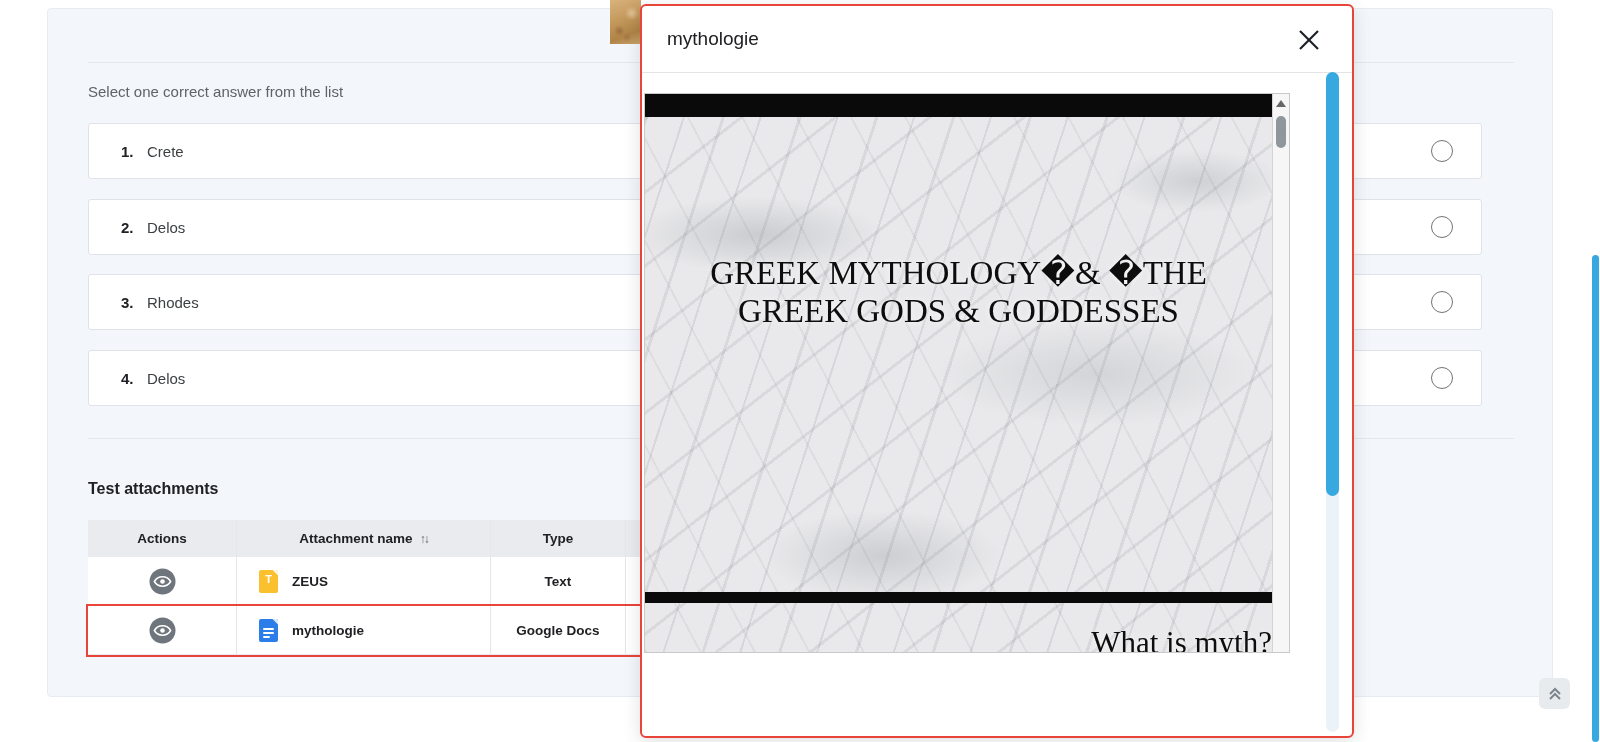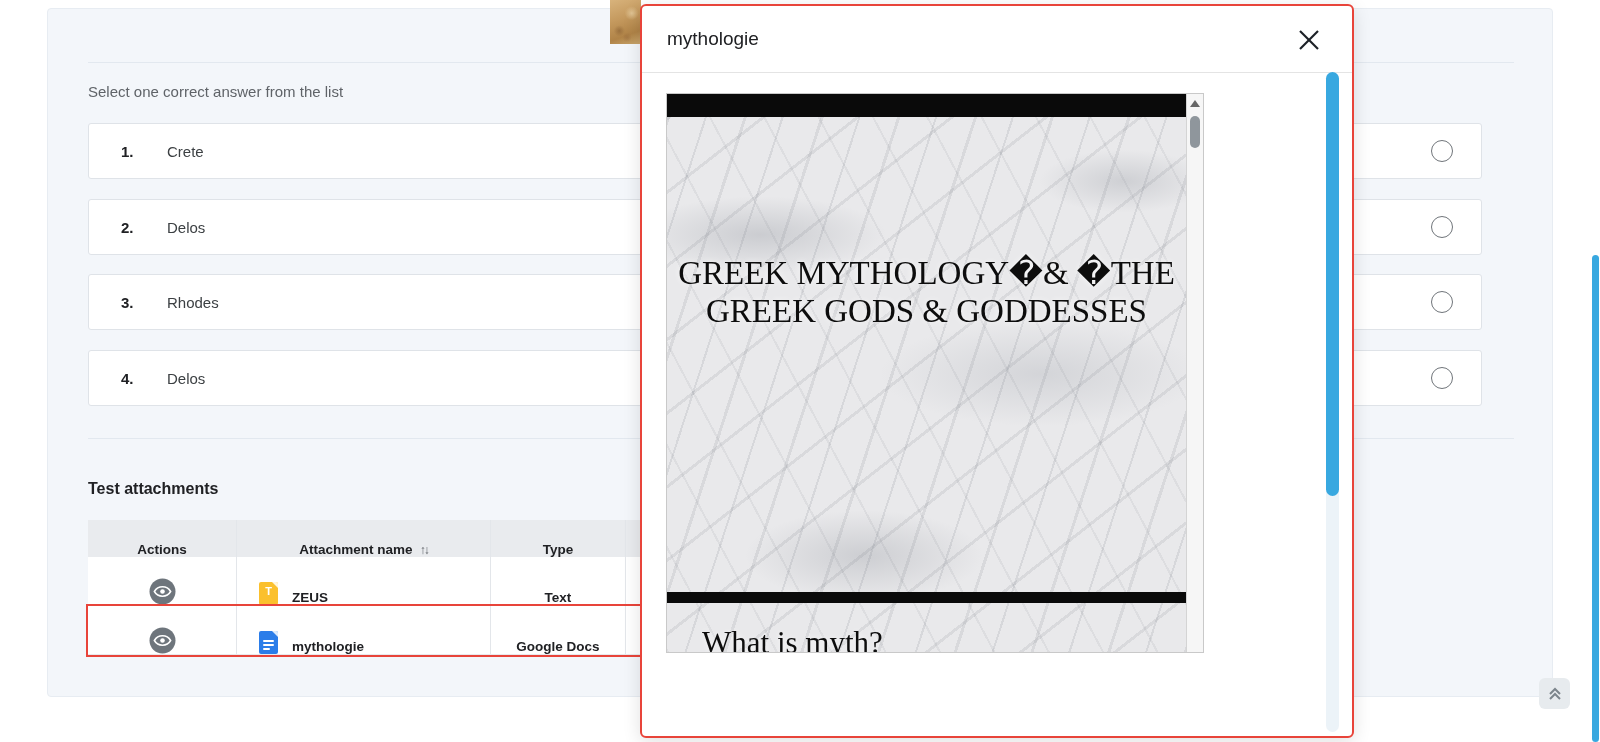--- a/index.html
+++ b/index.html
@@ -12,34 +12,34 @@
     background:#f3f6fa; border:1px solid #e7ecf2; border-radius:4px; }
   .divider { position:absolute; left:40px; width:1426px; height:1px; background:#e2e8ef; }
   .divider.d1 { top:53px; }
   .divider.d2 { top:429px; }
   .prompt { position:absolute; left:40px; top:74px; font-size:15px; color:#5f6368; }
 
   .option-row { position:absolute; left:40px; width:1394px; height:56px;
     background:#fff; border:1px solid #dfe3e8; border-radius:3px;
     display:flex; align-items:center; cursor:pointer; }
   .option-row .num { margin-left:32px; width:24px; font-size:15px; font-weight:700; color:#202124; }
-  .option-row .lbl { margin-left:22px; font-size:15px; color:#3c4043; }
+  .option-row .lbl { margin-left:2px; font-size:15px; color:#3c4043; }
   .option-row .radio { margin-left:auto; margin-right:28px; width:22px; height:22px;
     border:1.5px solid #70757a; border-radius:50%; background:#fff; }
 
   .attach-heading { position:absolute; left:40px; top:471px; font-size:16px;
     font-weight:700; color:#202124; }
 
   
   .attach-table { position:absolute; left:40px; top:511px; width:698px; }
   .t-row { display:grid; grid-template-columns:149px 254px 135px 160px; align-items:stretch; }
   .t-head { background:#e9ebee; height:37px; }
   .t-head .cell { font-size:13.5px; font-weight:700; color:#202124; }
   .t-body { background:#fff; height:49px; border-bottom:1px solid #e8eaed; }
-  .cell { display:flex; align-items:flex-end; justify-content:center;
+  .cell { display:flex; align-items:center; justify-content:center;
     border-right:1px solid #e3e6ea; position:relative; }
   .cell:last-child { border-right:none; }
   .cell.name { justify-content:flex-start; padding-left:22px; gap:14px; }
   .cell-text { font-size:13.5px; font-weight:700; color:#202124; }
   .sort-glyph { font-size:12px; color:#5f6368; margin-left:7px; letter-spacing:-2px; }
   .row-highlight { box-shadow:0 0 0 2px #e8443a; z-index:2; position:relative; }
 
   .eye-btn { width:27px; height:27px; border:none; background:transparent; cursor:pointer; }
 
   .file-icon { width:19px; height:23px; border-radius:2px; position:relative; flex:0 0 19px; }
@@ -65,21 +65,21 @@
   .modal { position:absolute; left:640px; top:4px; width:714px; height:734px;
     background:#fff; border:2px solid #e8443a; border-radius:6px; z-index:20;
     box-shadow:0 4px 18px rgba(0,0,0,.12); }
   .modal-header { position:absolute; left:0; top:0; width:100%; height:67px;
     border-bottom:1px solid #e4e4e4; }
   .modal-title { position:absolute; left:25px; top:22px; font-size:19px;
     font-weight:500; color:#202124; }
   .modal-close { position:absolute; right:30px; top:21px; width:26px; height:26px;
     background:transparent; border:none; cursor:pointer; padding:0; }
 
-  .doc-preview { position:absolute; left:24px; top:87px; width:538px; height:560px;
+  .doc-preview { position:absolute; left:2px; top:87px; width:646px; height:560px;
     border:1px solid #c9c9c9; background:#701a75; overflow:hidden; }
   .doc-topbar { position:absolute; left:0; top:0; right:17px; height:23px; background:#0a0a0a; }
   .doc-scrollcol { position:absolute; right:0; top:0; width:17px; height:100%;
     background:#f6f6f6; border-left:1px solid #d4d4d4; }
   .doc-scrollcol .up-arrow { position:absolute; top:6px; left:3px; width:0; height:0;
     border-left:5px solid transparent; border-right:5px solid transparent;
     border-bottom:7px solid #666; }
   .doc-scrollcol .doc-thumb { position:absolute; top:22px; left:3px; width:10px; height:32px;
     background:#8f969c; border-radius:5px; }
   .marble { position:absolute; left:0; top:23px; right:17px; bottom:0;
@@ -90,23 +90,23 @@
       radial-gradient(ellipse 170px 65px at 38% 82%, rgba(115,120,130,.24), transparent 70%),
       radial-gradient(ellipse 120px 45px at 88% 12%, rgba(130,135,145,.26), transparent 70%),
       repeating-linear-gradient(108deg, rgba(95,100,110,.12) 0 3px, transparent 3px 36px,
         rgba(120,125,135,.16) 36px 38px, transparent 38px 73px),
       repeating-linear-gradient(62deg, rgba(100,105,115,.09) 0 2px, transparent 2px 48px),
       repeating-linear-gradient(142deg, rgba(85,90,100,.11) 0 3px, transparent 3px 58px); }
   .doc-title { position:absolute; left:0; right:0; top:137px; text-align:center;
     font-family:"Liberation Serif","DejaVu Sans",serif; font-size:33px; color:#0d0d0d;
     line-height:38px; text-shadow:0 0 6px rgba(255,255,255,.75); }
   .doc-black-divider { position:absolute; left:0; right:0; top:475px; height:11px; background:#0a0a0a; }
-  .doc-subtitle { position:absolute; left:0; right:0; top:508px; text-align:left;
+  .doc-subtitle { position:absolute; left:0; right:0; top:508px; text-align:right;
     font-family:"Liberation Serif","DejaVu Sans",serif; font-size:31px; color:#0d0d0d;
-    text-shadow:0 0 6px rgba(255,255,255,.75);margin-left:35px; }
+    text-shadow:0 0 6px rgba(255,255,255,.75); }
 
   .modal-scroll-track { position:absolute; right:13px; top:66px; width:13px; height:660px;
     background:#ecf3f8; border-radius:7px; }
   .modal-scroll-thumb { position:absolute; left:0; top:0; width:13px; height:424px;
     background:#38a8e0; border-radius:7px; cursor:grab; }
 
   
   .page-scrollbar { position:absolute; right:0; top:0; width:9px; height:742px;
     background:#ffffff; z-index:30; }
   .page-scroll-thumb { position:absolute; left:1px; top:255px; width:7px; height:487px;

